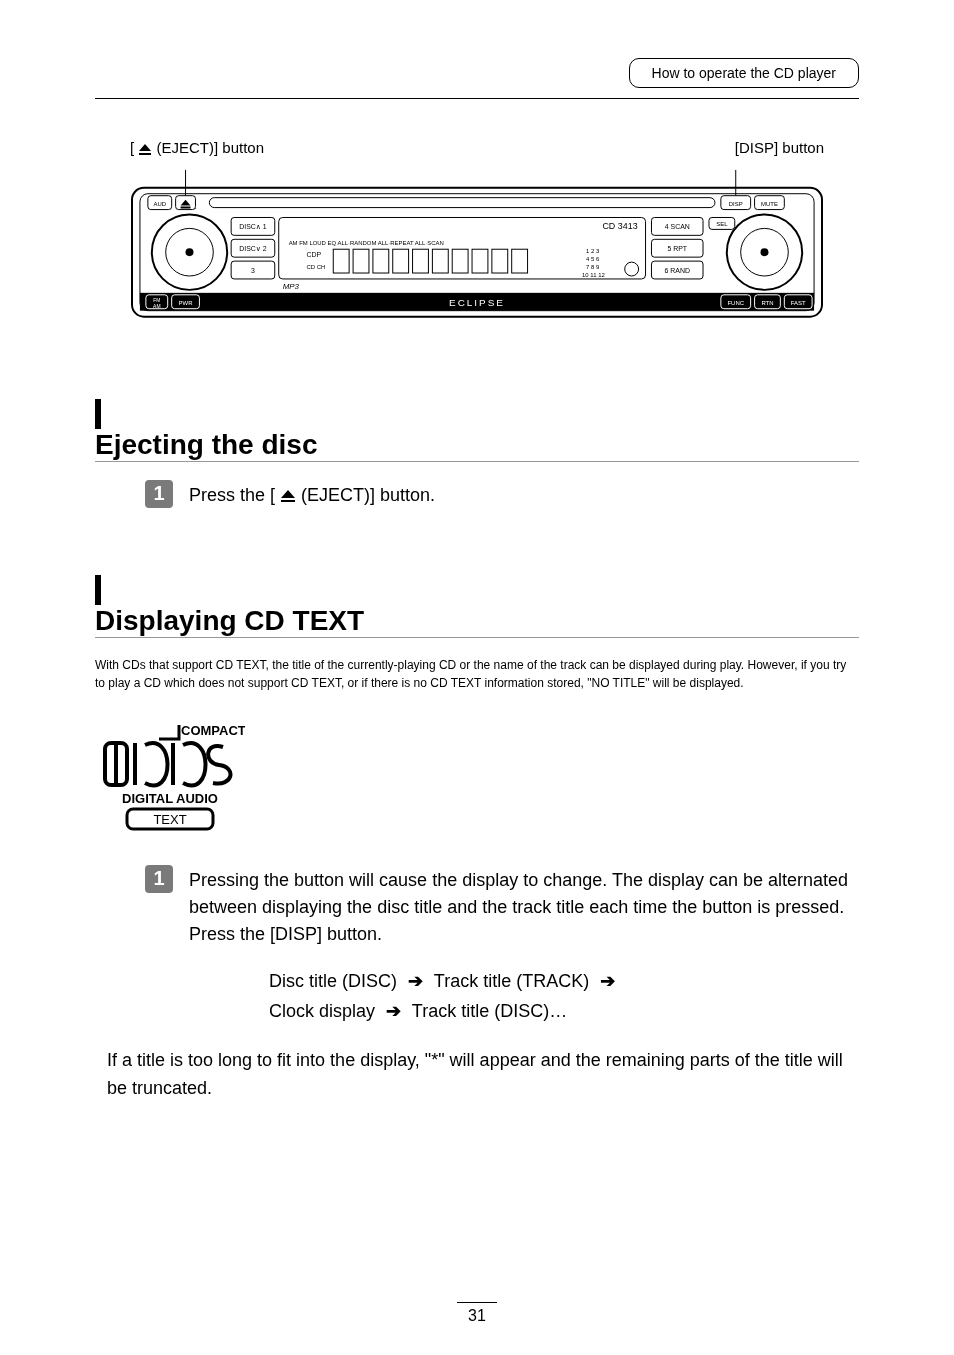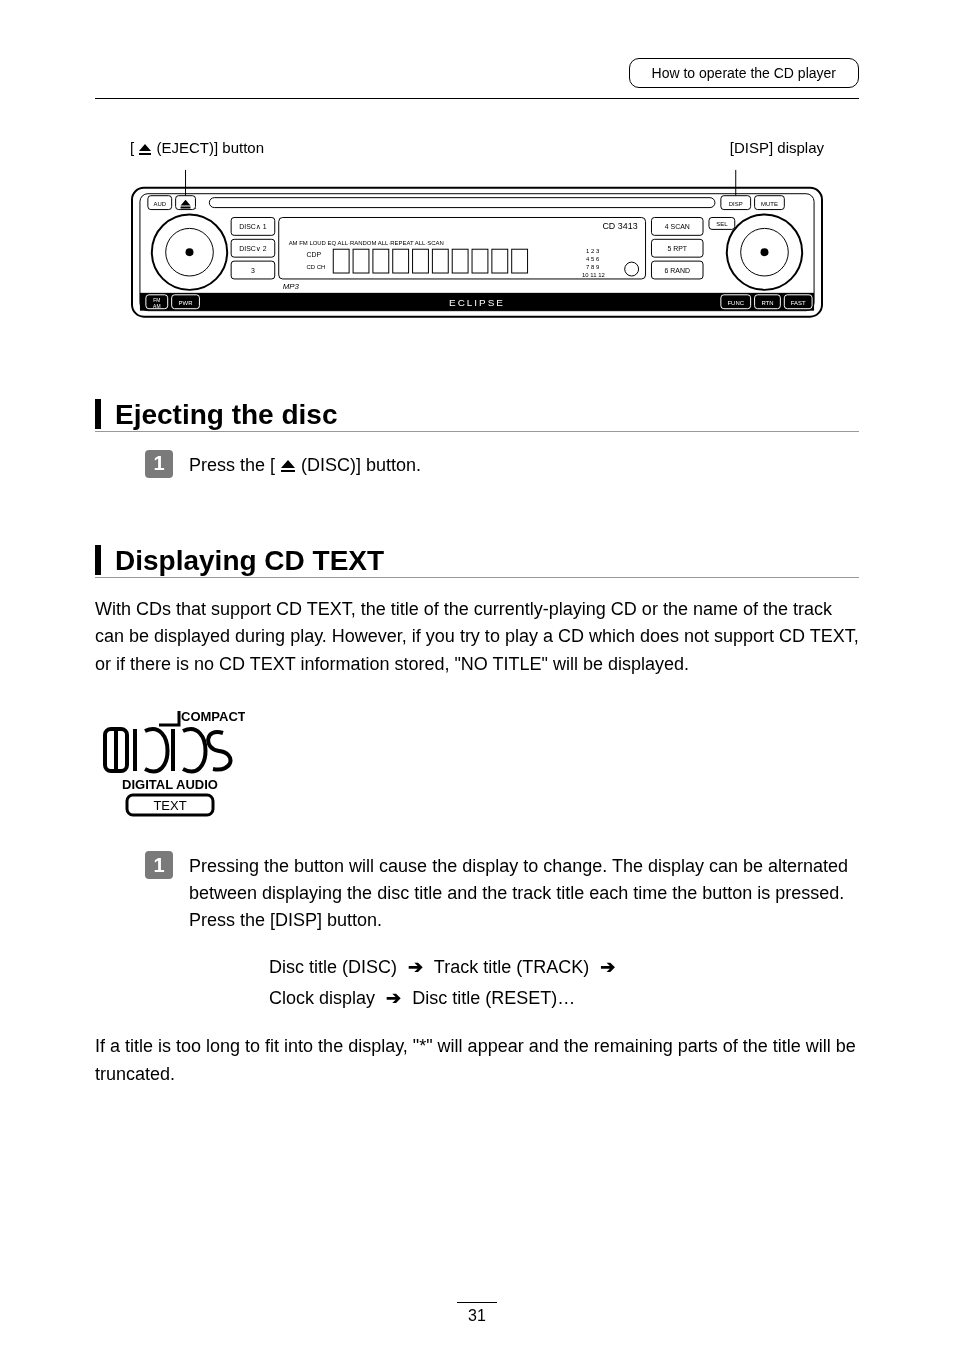--- a/index.html
+++ b/index.html
@@ -40,20 +40,21 @@
     text-align: right;
   }
   .device-wrap {
     margin: 0 35px 70px 35px;
   }
   .device-svg { display:block; width:100%; }
   .section-title {
     border-bottom: 1px solid #999;
     margin: 28px 0 18px 0;
     display:flex;
+    flex-direction:column;
   }
   .section-title .bar {
     width: 6px;
     height: 30px;
     background: #000;
     margin-right: 14px;
   }
   .section-title h2 {
     margin: 0;
     font-size: 28px;
@@ -82,38 +83,38 @@
     font-size: 18px;
     padding-top: 2px;
     line-height: 1.5;
     flex:1;
   }
   .eject-glyph {
     display:inline-block;
     vertical-align:-2px;
   }
   .section2-desc {
-    font-size: 18px;
+    font-size: 12px;
     line-height: 1.55;
     margin: 14px 0 0 0;
   }
   .cd-logo-wrap {
     text-align:left;
     margin: 28px 0 30px 0;
   }
   .disp-flow {
     margin: 18px 0 0 80px;
     font-size: 18px;
     line-height: 1.7;
   }
   .arrow { display:inline-block; margin: 0 6px; font-weight:bold; }
   .note {
     font-size: 18px;
     line-height: 1.55;
-    margin: 20px 0 0 0;
+    margin: 20px 0 0 12px;
   }
   .page-num {
     position:absolute;
     bottom: 30px;
     left: 0; right:0;
     text-align:center;
     font-size: 16px;
   }
   .page-num::before{
     content:"";
@@ -129,21 +130,21 @@
 <div class="page">
   <div class="header-box">How to operate the CD player</div>
   <hr class="hr-top">
 
   <div class="labels-row">
     <span>
       <span>[ </span><svg class="eject-glyph" width="14" height="12">
           <path d="M7 1 L13 8 L1 8 Z M1 10 H13 V12 H1 Z" fill="#000"></path>
         </svg><span> (EJECT)] button</span>
     </span>
-    <span>[DISP] display</span>
+    <span>[DISP] button</span>
   </div>
 
   <div class="device-wrap">
     <svg class="device-svg" viewBox="0 0 700 170">
 
       <rect x="2" y="28" width="696" height="130" rx="12" fill="#fff" stroke="#000" stroke-width="2"></rect>
       <rect x="10" y="34" width="680" height="118" rx="8" fill="#fff" stroke="#000" stroke-width="1"></rect>
 
       <circle cx="60" cy="93" r="38" fill="#fff" stroke="#000" stroke-width="2"></circle>
       <circle cx="60" cy="93" r="24" fill="#fff" stroke="#000" stroke-width="1"></circle>
@@ -233,21 +234,21 @@
 
   <div class="section-title">
     <div class="bar"></div>
     <h2>Ejecting the disc</h2>
   </div>
   <div class="step-row">
     <div class="step-num">1</div>
     <div class="step-text">
       <span>Press the [ </span><svg class="eject-glyph" width="16" height="14">
           <path d="M8 1 L15 9 L1 9 Z M1 11 H15 V13 H1 Z" fill="#000"></path>
-        </svg><span> (DISC)] button.</span>
+        </svg><span> (EJECT)] button.</span>
     </div>
   </div>
 
   <div class="section-title" style="margin-top:66px;">
     <div class="bar"></div>
     <h2>Displaying CD TEXT</h2>
   </div>
   <p class="section2-desc">With CDs that support CD TEXT, the title of the currently-playing CD or the name of the track can be displayed during play. However, if you try to play a CD which does not support CD TEXT, or if there is no CD TEXT information stored, "NO TITLE" will be displayed.</p>
 
   <div class="cd-logo-wrap">
@@ -275,21 +276,21 @@
     <div class="step-text">
       <div>Pressing the button will cause the display to change. The display can be alternated between displaying the disc title and the track title each time the button is pressed.</div>
       <div>Press the [DISP] button.</div>
       <div class="disp-flow">
         <span>Disc title (DISC)</span>
         <span class="arrow">➔</span>
         <span>Track title (TRACK)</span>
         <span class="arrow">➔</span><br>
         <span>Clock display</span>
         <span class="arrow">➔</span>
-        <span>Disc title (RESET)…</span>
+        <span>Track title (DISC)…</span>
       </div>
     </div>
   </div>
 
   <p class="note">If a title is too long to fit into the display, "*" will appear and the remaining parts of the title will be truncated.</p>
 
   <div class="page-num">31</div>
 </div>
 
 </body></html>

